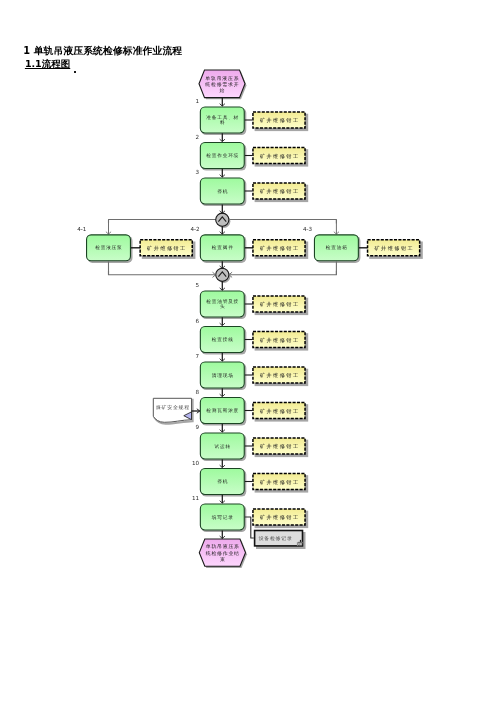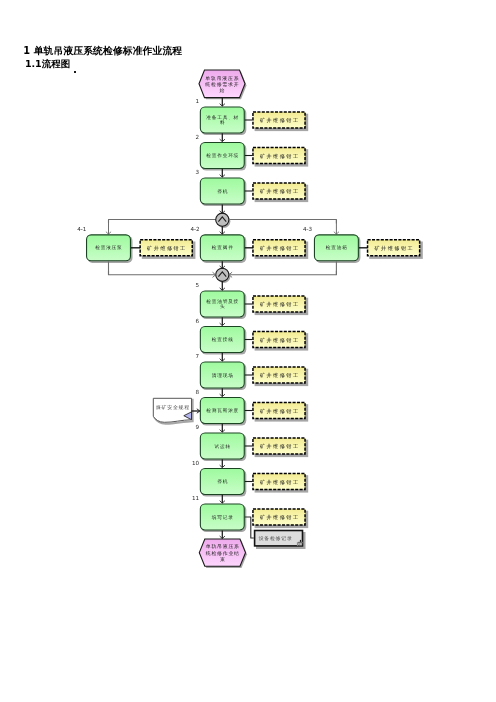--- a/index.html
+++ b/index.html
@@ -1,21 +1,21 @@
 <!DOCTYPE html>
 <html><head>
 <meta charset="utf-8">
 <title>flowchart</title>
 <style>
   html,body{margin:0;padding:0;background:#ffffff;}
   body{width:496px;height:702px;font-family:"DejaVu Sans",sans-serif;overflow:hidden;}
   #page{position:relative;width:496px;height:702px;background:#fff;margin-top:21px;}
   .ttl{position:absolute;font-weight:bold;color:#000;white-space:nowrap;font-size:10px;}
   #t1{left:23.3px;top:23.6px;letter-spacing:0.1px;font-size:9.8px;}
-  #t2{left:24.9px;top:37.0px;font-size:9.5px;}
+  #t2{left:24.9px;top:37.0px;font-size:9.5px;text-decoration:underline;}
   #dot{position:absolute;left:74.2px;top:49.8px;width:2px;height:2px;background:#1a1a1a;}
   #foot{position:absolute;left:0px;top:681.3px;width:496px;text-align:center;color:#5a5a5a;font-size:5.7px;letter-spacing:0.9px;}
   svg{position:absolute;left:0;top:0;}
 </style>
 </head>
 <body>
 
 <div id="page">
   <div class="ttl" id="t1">1  单轨吊液压系统检修标准作业流程</div>
   <div class="ttl" id="t2">1.1流程图</div>

